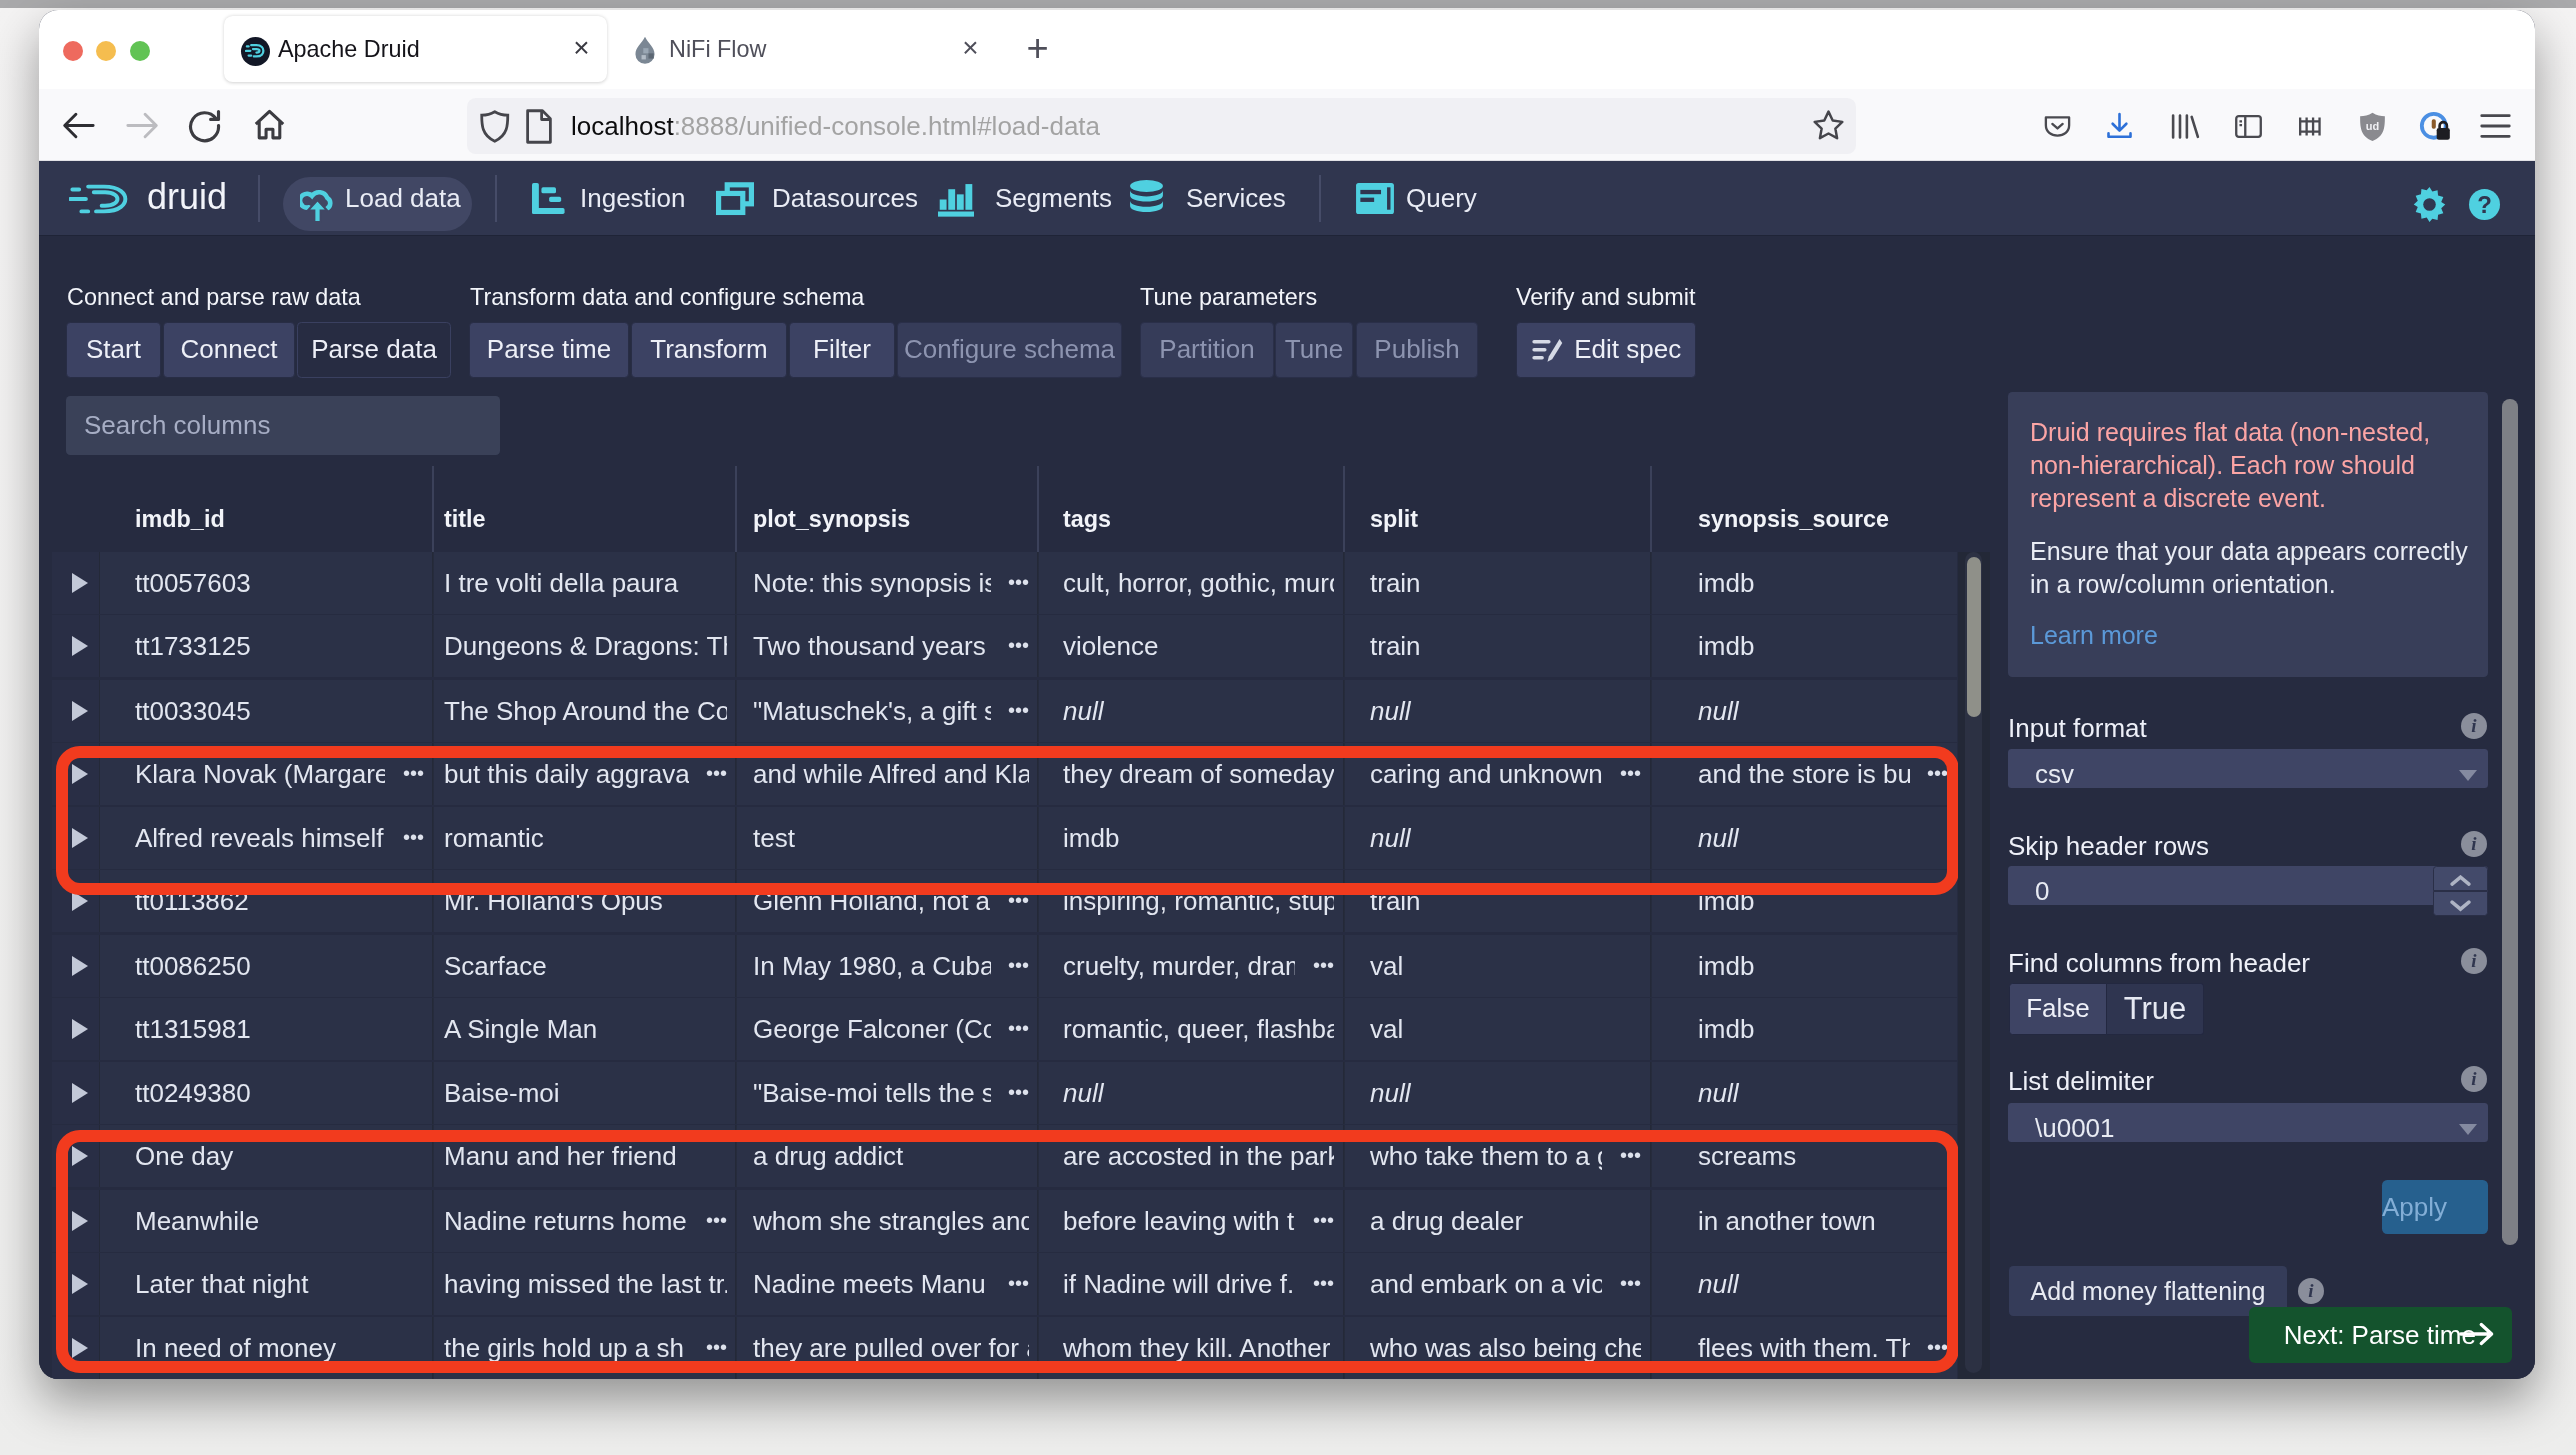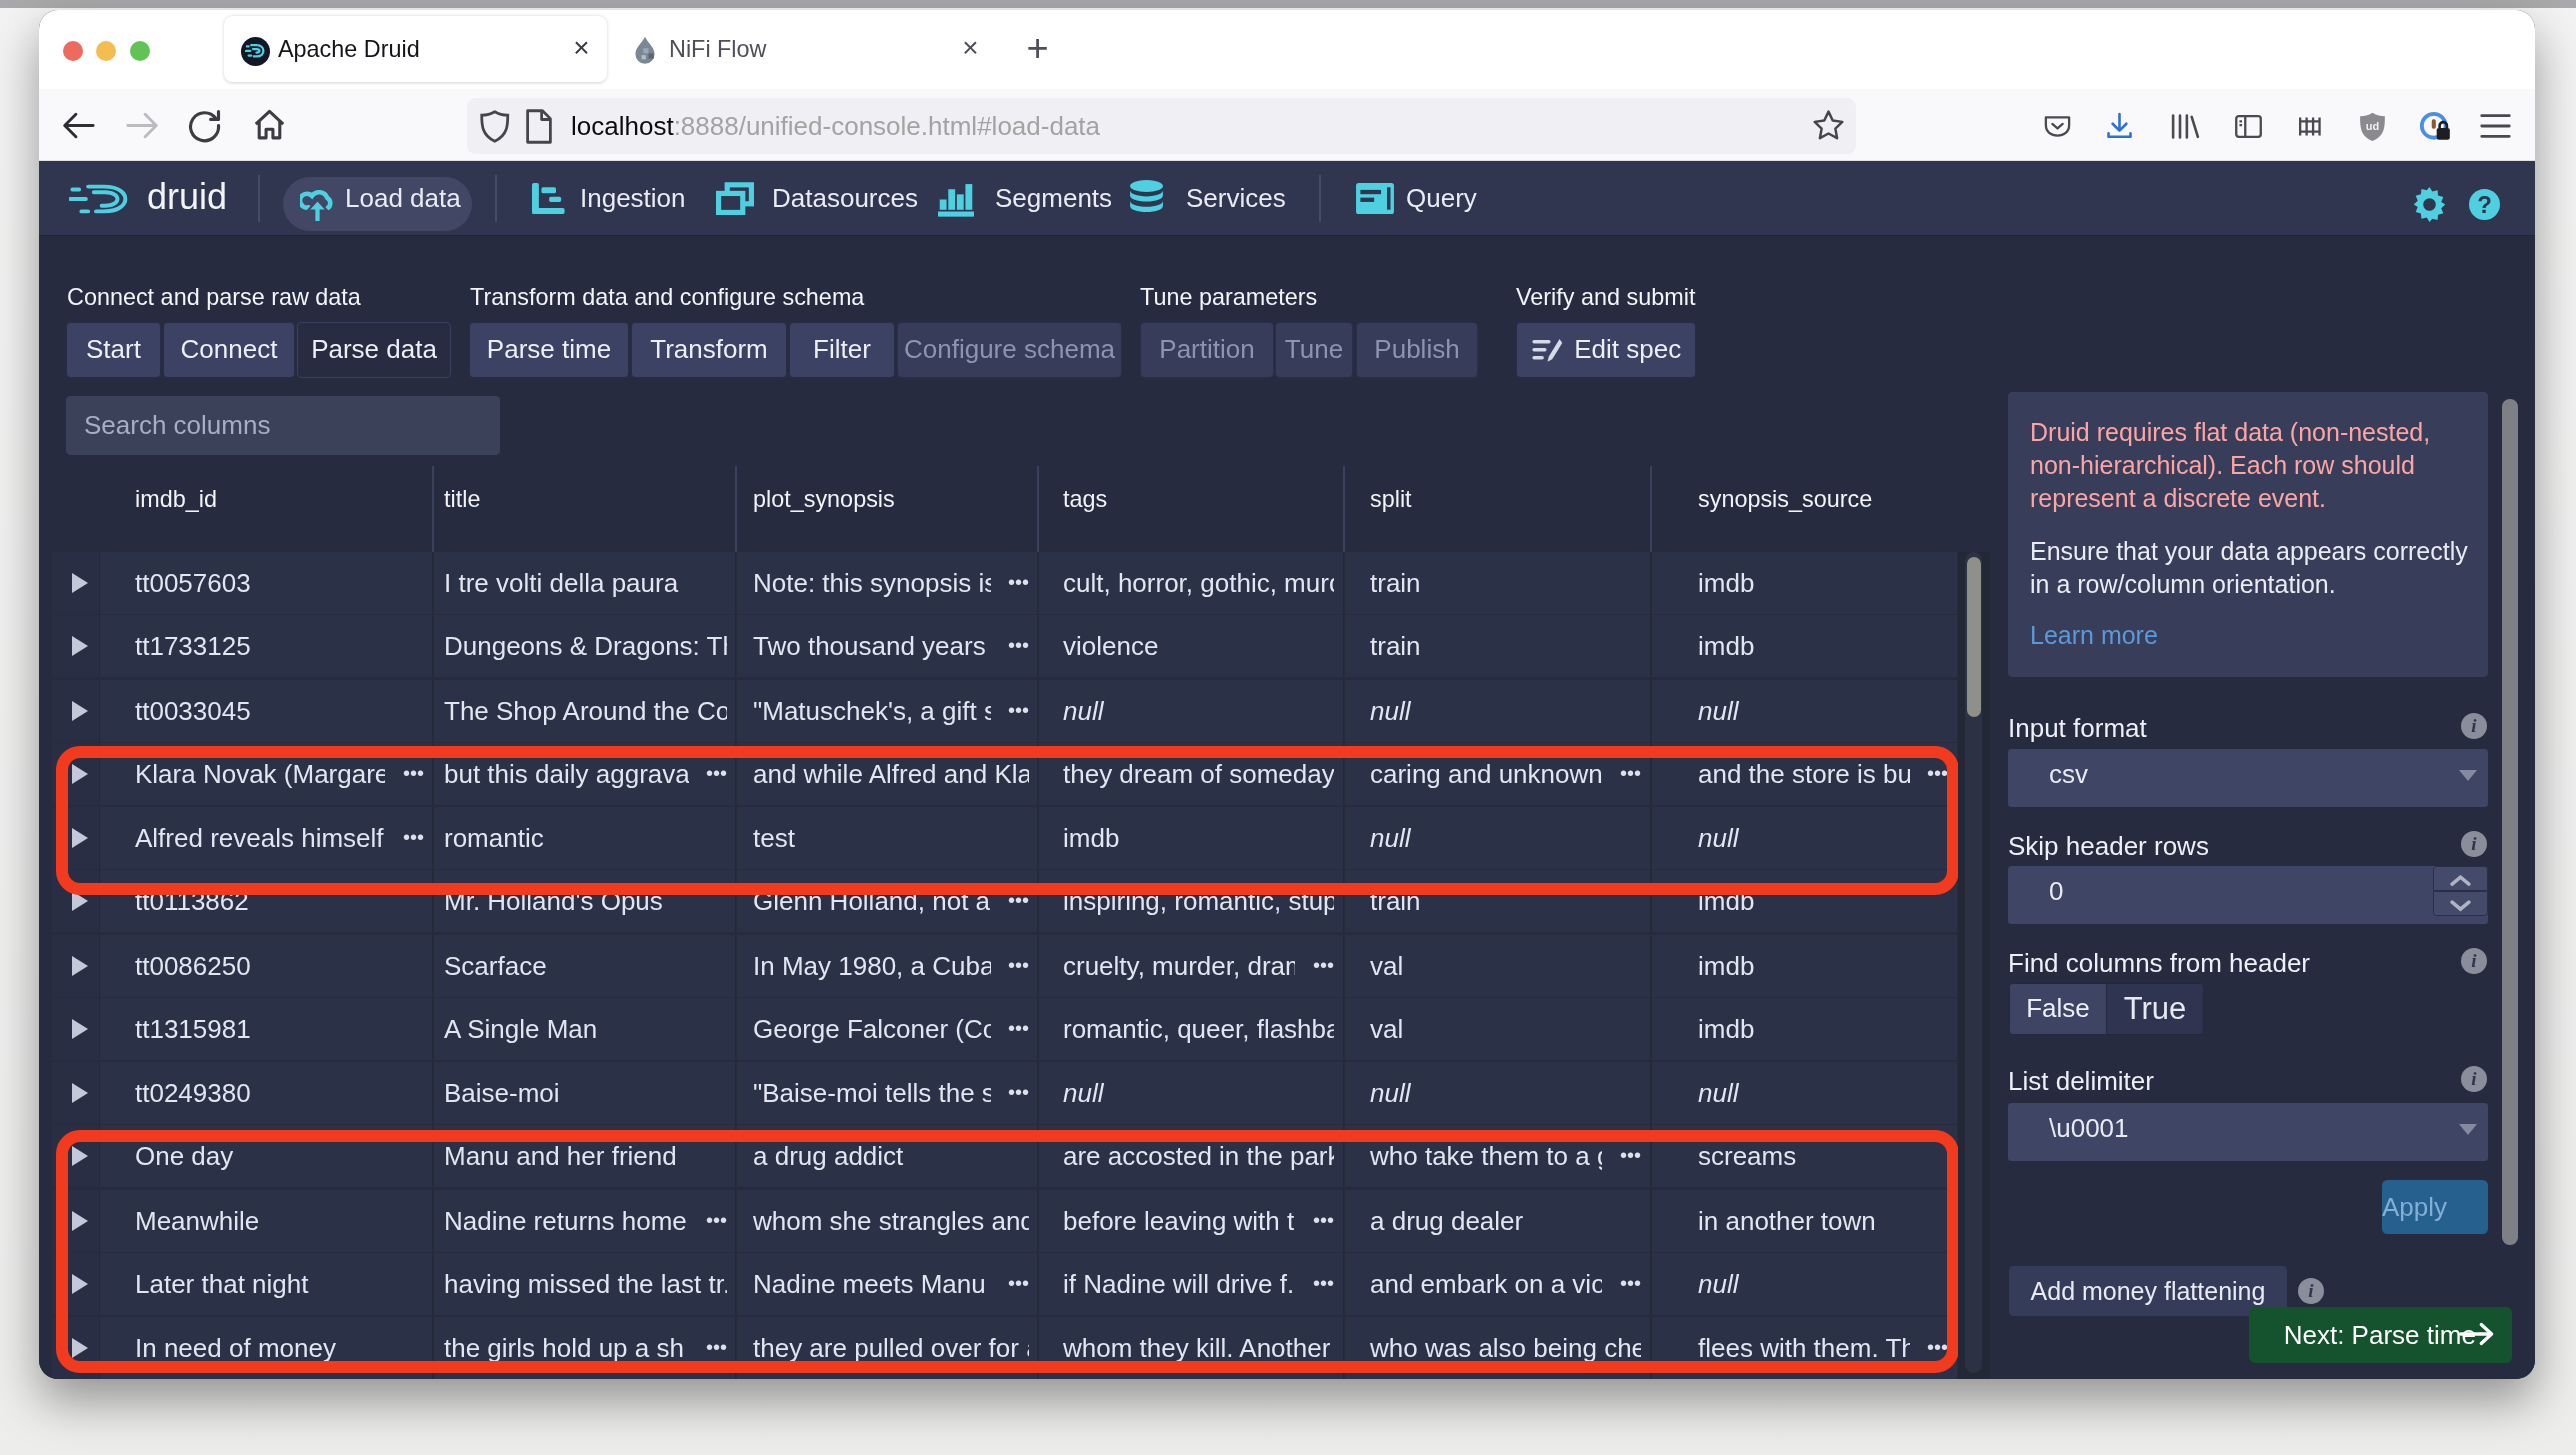--- a/index.html
+++ b/index.html
@@ -23,35 +23,35 @@
 .navtext{position:absolute;top:151px;height:75px;line-height:75px;font-size:26px;color:#e9ecf5}
 .navdiv{position:absolute;top:165px;width:1.7px;height:47px;background:#464c68}
 .pill{position:absolute;left:244px;top:167px;width:189px;height:54px;background:#414764;border-radius:27px}
 .sect{position:absolute;top:274px;font-size:23.4px;font-weight:normal;color:#f3f5fa;white-space:nowrap}
 .btn{position:absolute;top:312px;height:56px;border-radius:4.3px;font-size:26px;color:#edeff7;text-align:center;background:#3c4263;border:1.7px solid #282d45;line-height:52px;white-space:nowrap}
 .btn.dark{background:#272c42;border:1.7px solid #3a4060}
 .btn.dim{background:#363c59;color:#8d94b0;border:1.7px solid #2a2f49}
 .search{position:absolute;left:27px;top:386px;width:434px;height:59px;background:#3a4158;border-radius:4.3px;font-size:26px;color:#a6adc4;line-height:59px;padding-left:18px}
 
 .hsep{position:absolute;top:456px;width:1.7px;height:86px;background:#3b415a}
-.th{position:absolute;top:476px;font-size:23.4px;font-weight:normal;color:#f2f4f9}
+.th{position:absolute;top:496px;font-size:23.4px;font-weight:bold;color:#f2f4f9}
 .row{position:absolute;left:13px;width:1905px;height:62px;background-color:#2b3147;color:#e2e6f0;font-size:26px;background-image:linear-gradient(#242938,#242938),linear-gradient(#242938,#242938),linear-gradient(#242938,#242938),linear-gradient(#242938,#242938),linear-gradient(#242938,#242938);background-size:1.7px 100%;background-repeat:no-repeat;background-position:380px 0,683px 0,985px 0,1291px 0,1598px 0}
 .exp{position:absolute;left:0;top:0;width:48px;height:62px;background:#292e45;border-right:1.7px solid #242938}
 .tri{position:absolute;left:20px;top:21px;width:0;height:0;border-left:16.5px solid #c3c9d8;border-top:10.4px solid transparent;border-bottom:10.4px solid transparent}
 .t{position:absolute;top:0;height:62px;line-height:62px;white-space:nowrap;overflow:hidden}
 .k1{left:83px;width:288px}.k2{left:392px;width:283px}.k3{left:701px;width:276px}
 .k4{left:1011px;width:271px}.k5{left:1318px;width:271px}.k6{left:1646px;width:250px}
 .s1{width:250px}.s2{width:245px}.s3{width:238px}.s4{width:232px}.s5{width:232px}.s6{width:212px}
 .dots{position:absolute;top:0;height:62px;line-height:60px;width:36px;font-size:20px;letter-spacing:0px;color:#dde1ec;text-align:right}
 .e1{left:336px}.e2{left:639px}.e3{left:941px}.e4{left:1246px}.e5{left:1553px}.e6{left:1860px}
 .red{position:absolute;left:17.3px;width:1903px;border:12px solid #f23b1e;border-radius:24px}
 
 .panel-label{position:absolute;font-size:26px;color:#eef0f8;white-space:nowrap}
 .info{position:absolute;width:26px;height:26px;border-radius:50%;background:#8a8e9b;color:#30364f;font-size:19px;font-weight:bold;text-align:center;line-height:26px;font-family:"Liberation Serif",serif;font-style:italic}
-.sel{position:absolute;left:1969px;width:480px;height:58px;background:#3f4565;border-radius:3.5px;font-size:26px;color:#e8ebf3;line-height:50px;padding-left:41px}
+.sel{position:absolute;left:1969px;width:480px;height:39px;background:#3f4565;border-radius:3.5px;font-size:26px;color:#e8ebf3;line-height:50px;padding-left:27px}
 .caret{position:absolute;left:2420px;width:0;height:0;border-left:9.5px solid transparent;border-right:9.5px solid transparent;border-top:11.3px solid #848aa0}
 </style>
 </head>
 <body>
 <div class="topstrip"></div>
 <div class="window">
 
   <div class="tabbar">
     <div class="tl" style="left:24px;background:#ee6a5e"></div>
     <div class="tl" style="left:57px;background:#f5bd4f"></div>

